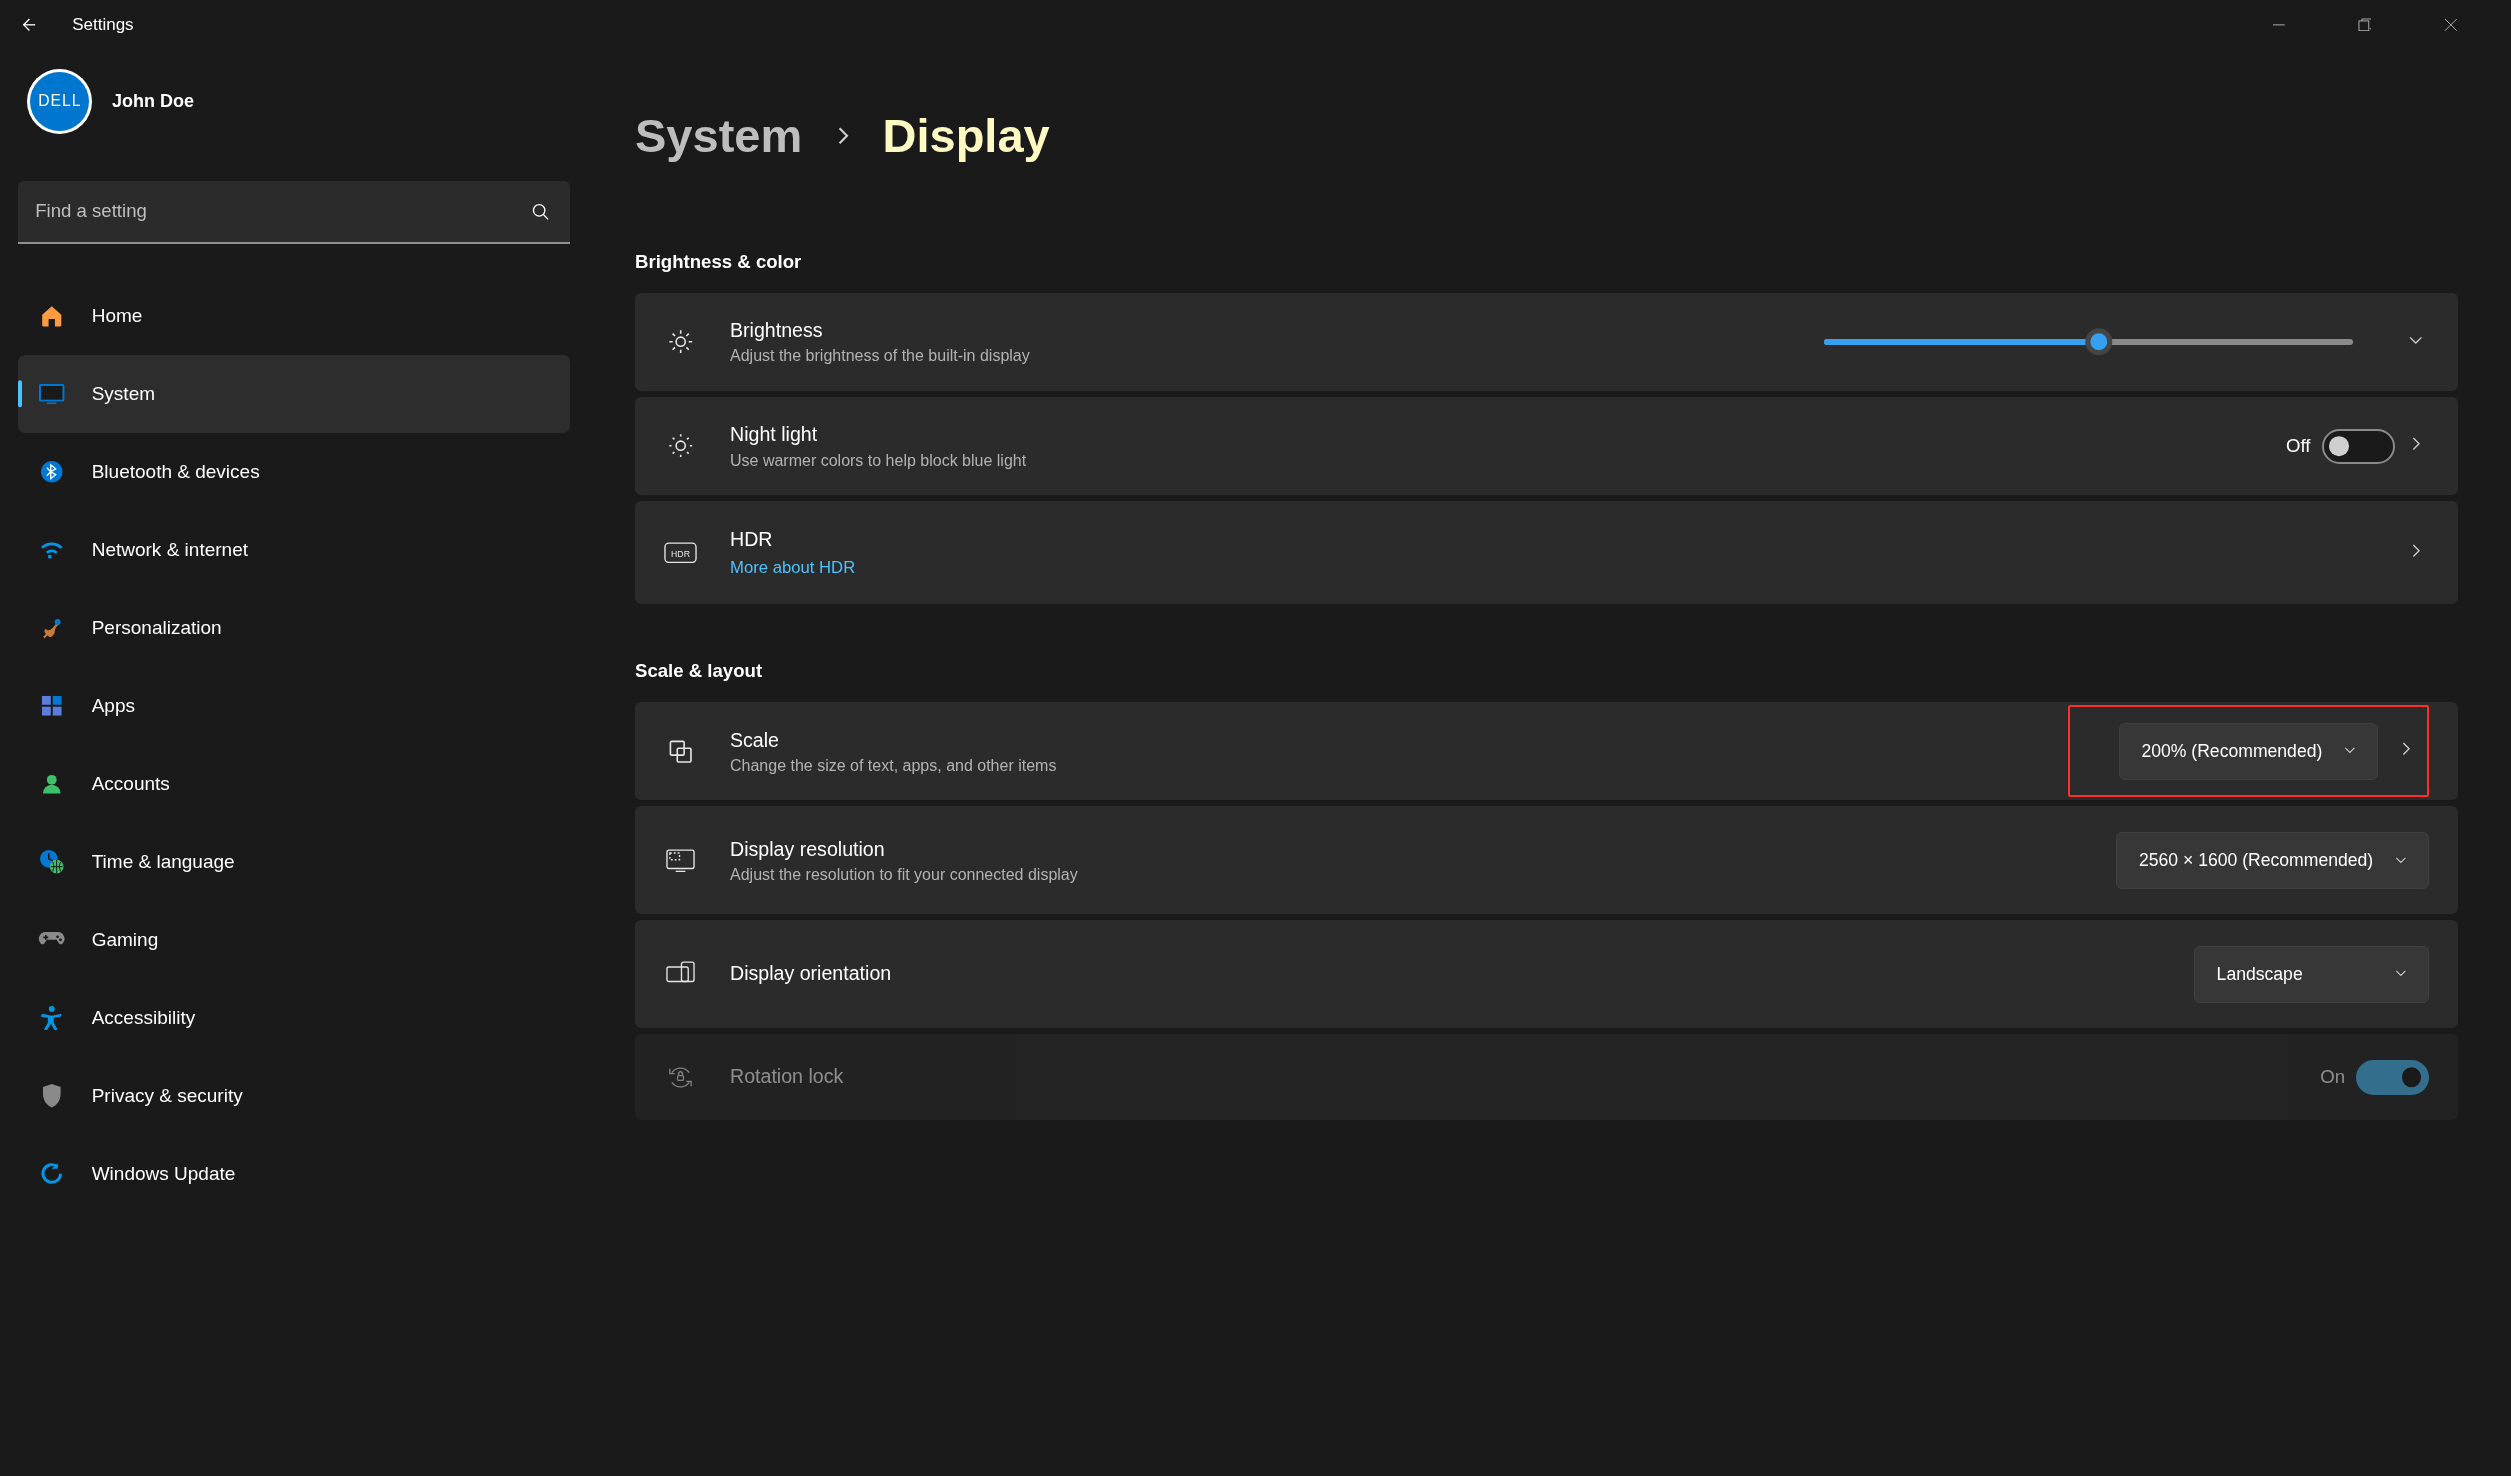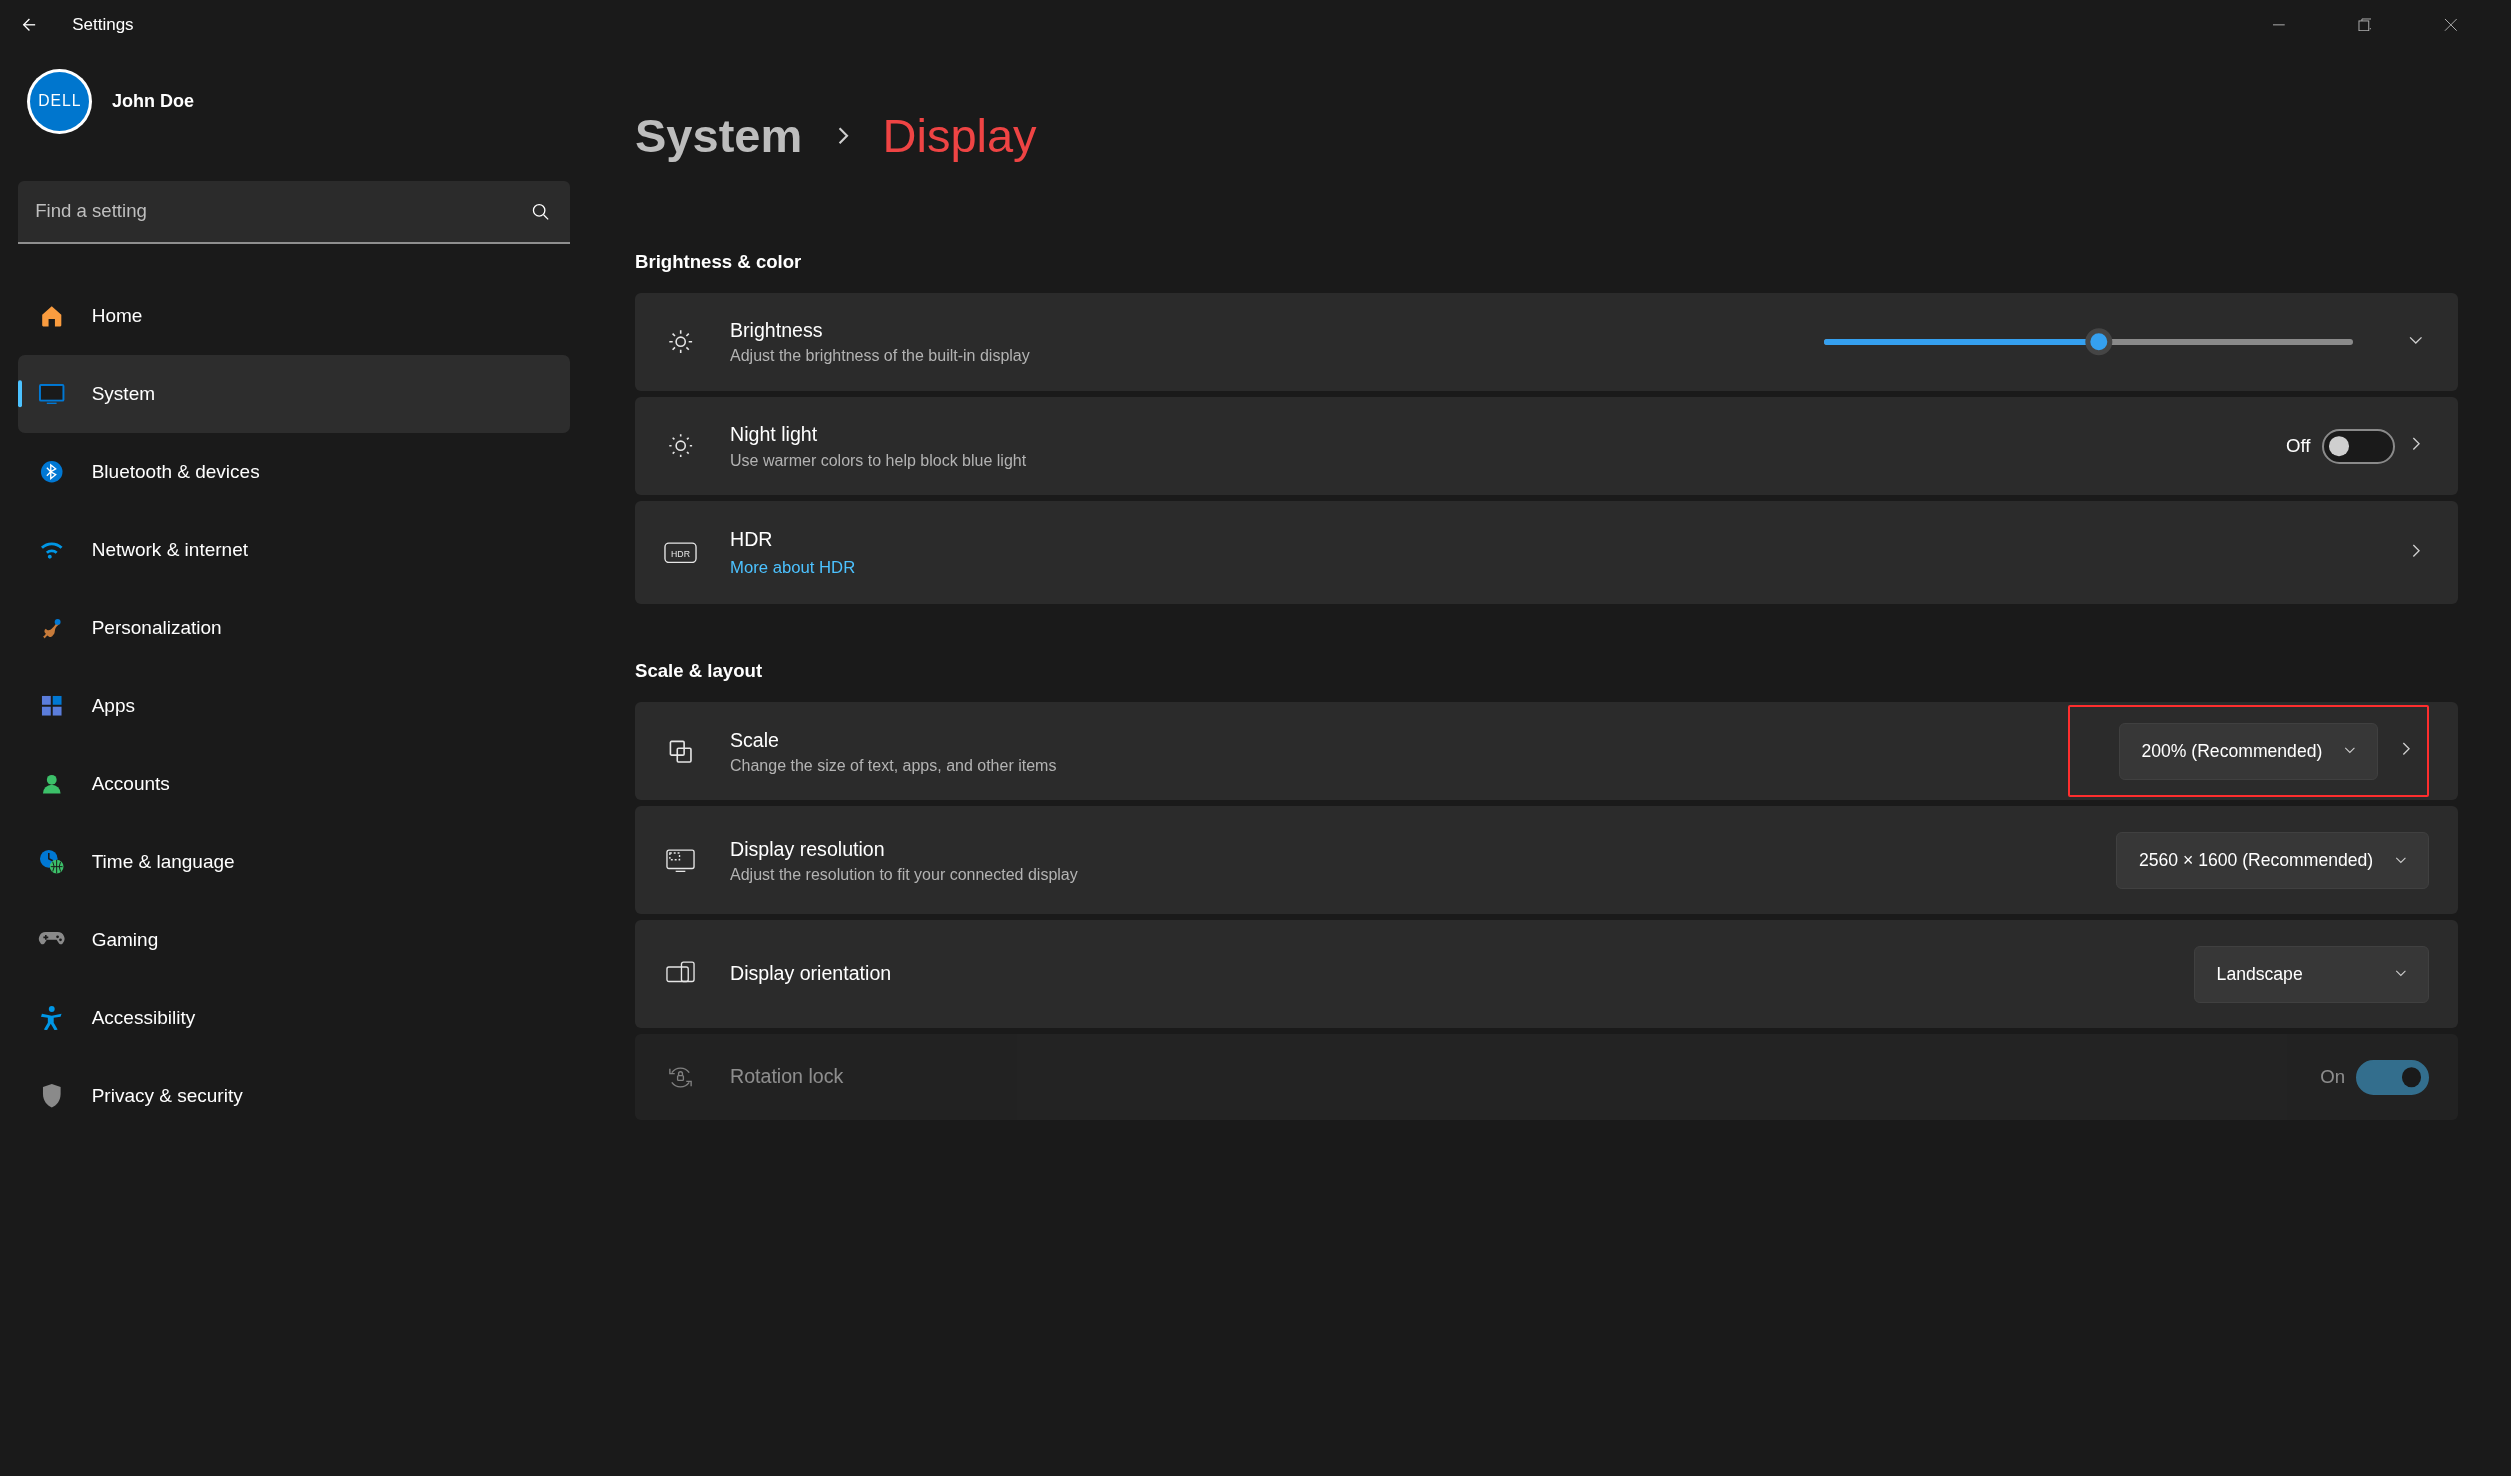--- a/index.html
+++ b/index.html
@@ -152,22 +152,22 @@
     margin-bottom: 88px;
   }
   .breadcrumb .bc-parent {
     font-size: 47px;
     font-weight: 600;
     color: #bdbdbd;
   }
   .breadcrumb .bc-sep { font-size: 29px; color: #cfcfcf; }
   .breadcrumb .bc-current {
     font-size: 47px;
-    font-weight: 400;
-    color: #ef4444;
+    font-weight: 700;
+    color: #fef9c3;
   }
 
   .section-label {
     font-size: 18.6px;
     font-weight: 600;
     margin-bottom: 19.6px;
   }
 
   .card {
     background: #2b2b2b;
@@ -446,20 +446,29 @@
 
       <div class="nav-item">
         <span class="nav-icon">
           <svg width="21.6" height="25.5" viewBox="0 0 22 26" fill="#8a8a8a">
               <path d="M11 1l9 3v7c0 7-4 12-9 14-5-2-9-7-9-14V4z"></path>
             </svg>
         </span>
         <span>Privacy &amp; security</span>
       </div>
 
+      <div class="nav-item">
+        <span class="nav-icon">
+          <svg width="25.5" height="25.5" viewBox="0 0 26 26" fill="none" stroke="#0097e6" stroke-width="3">
+              <path d="M22 13a9 9 0 1 1-3-7"></path>
+              <path d="M19 2v6h-6" fill="#0097e6" stroke="none"></path>
+            </svg>
+        </span>
+        <span>Windows Update</span>
+      </div>
 
     </nav>
   </aside>
 
   <main class="content">
 
     <div class="breadcrumb">
       <span class="bc-parent">System</span>
       <span class="bc-sep">
         <svg width="25.5" height="25.5" viewBox="0 0 24 24" fill="none" stroke="currentColor" stroke-width="2">

